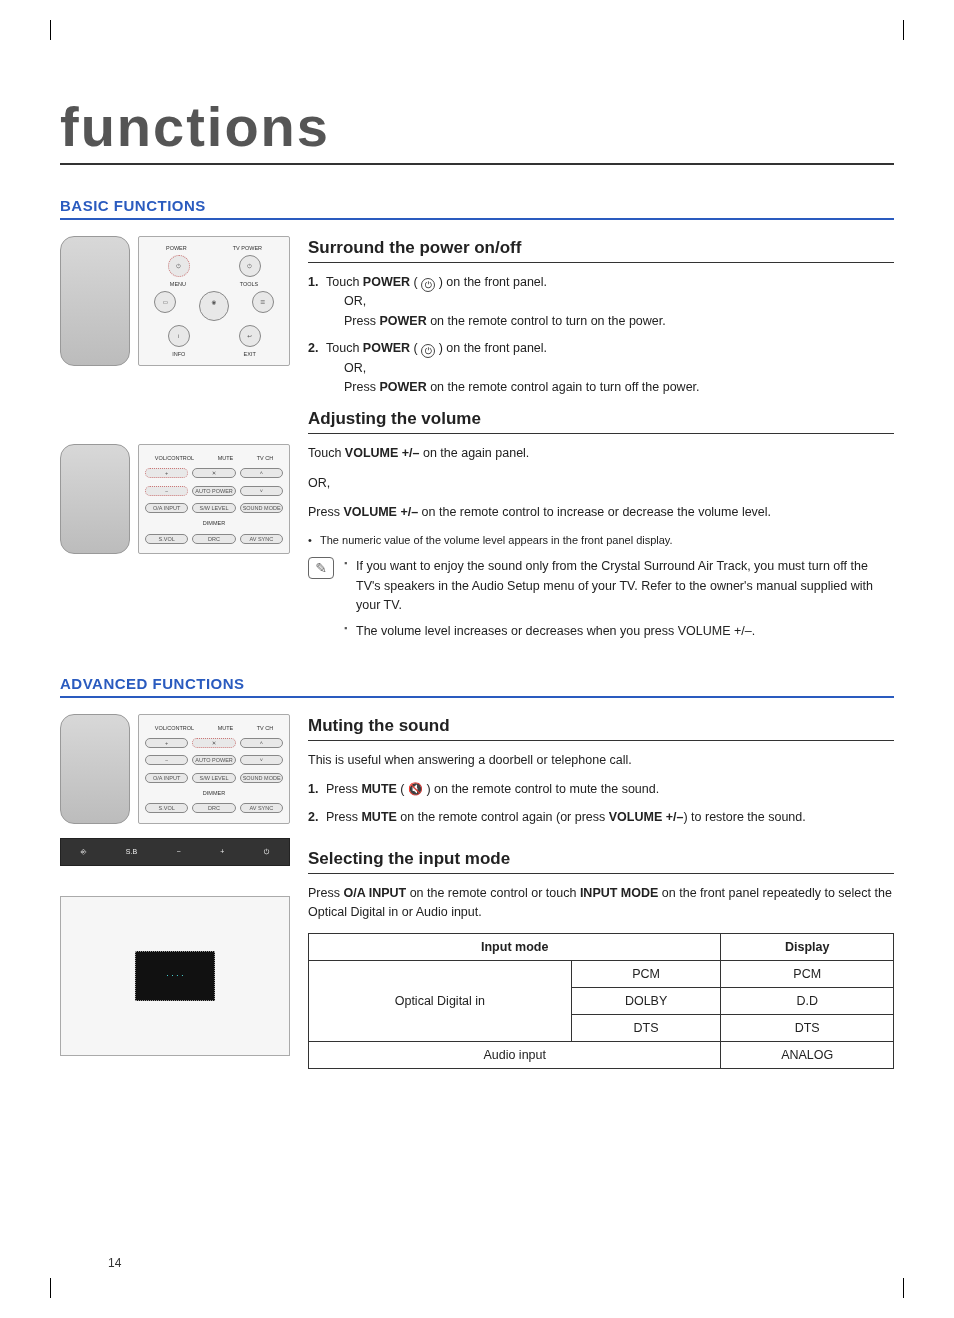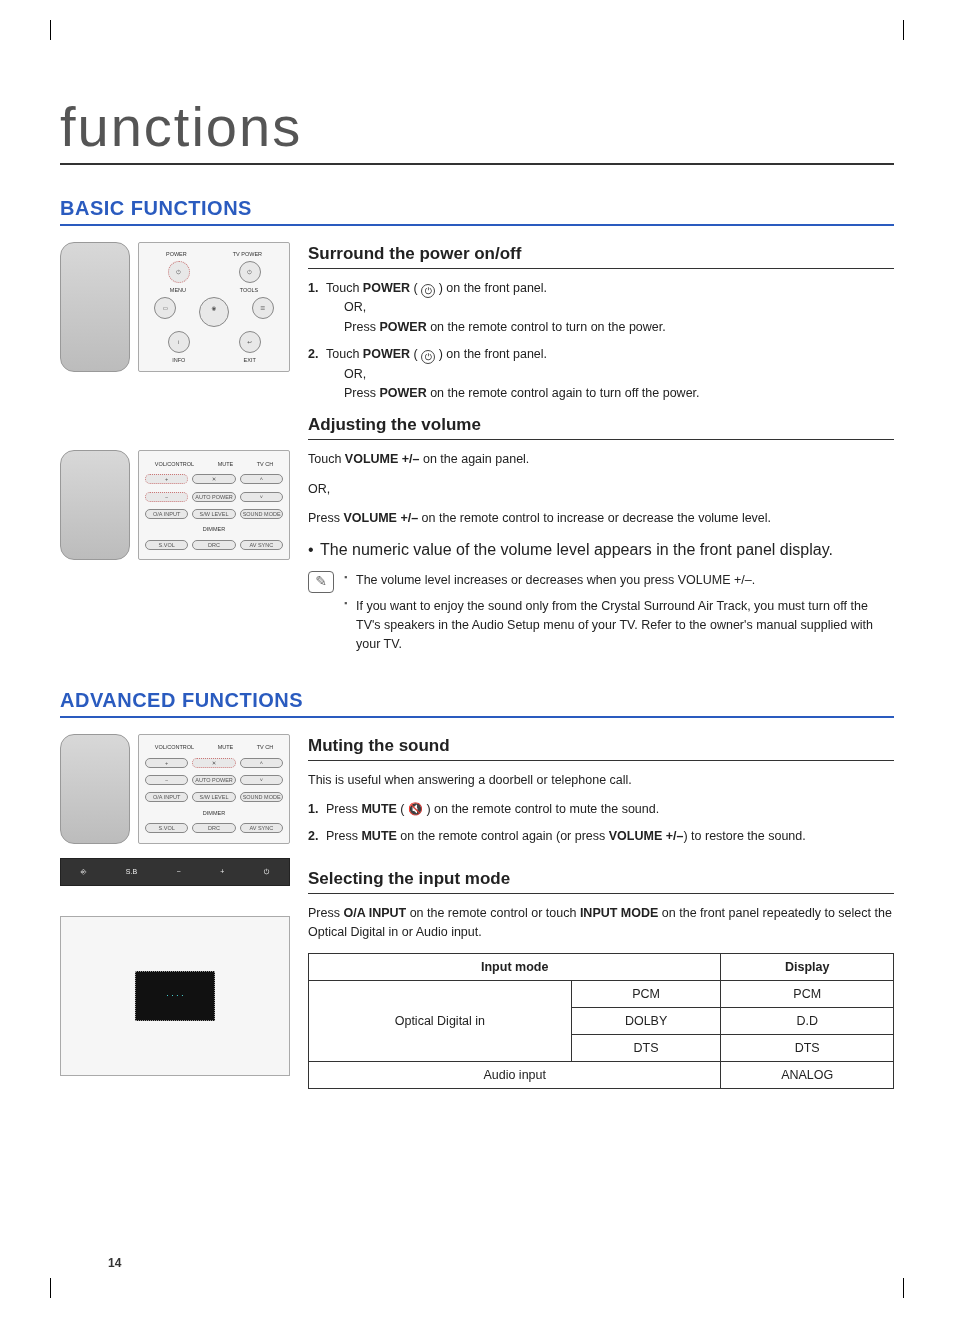--- a/index.html
+++ b/index.html
@@ -14,30 +14,30 @@
   }
   
   .crop-mark { position: absolute; background: #000; }
   .crop-top-left-v { top: 20px; left: 50px; width: 1px; height: 20px; }
   .crop-top-right-v { top: 20px; right: 50px; width: 1px; height: 20px; }
   .crop-bot-left-v { bottom: 20px; left: 50px; width: 1px; height: 20px; }
   .crop-bot-right-v { bottom: 20px; right: 50px; width: 1px; height: 20px; }
 
   .page-title {
     font-size: 56px;
-    font-weight: 400;
+    font-weight: 700;
     letter-spacing: 2px;
     color: #555;
     border-bottom: 2px solid #333;
     padding-bottom: 4px;
     margin-bottom: 32px;
     margin-top: 14px;
   }
   .section-heading {
-    font-size: 20px;
+    font-size: 15px;
     font-weight: bold;
     color: #2a5bbf;
     letter-spacing: 0.5px;
     border-bottom: 2px solid #2a5bbf;
     padding-bottom: 4px;
     margin-bottom: 16px;
     margin-top: 28px;
   }
   .content-row { display: flex; gap: 18px; }
   .image-col { width: 230px; flex-shrink: 0; display:flex; flex-direction:column; gap:14px; }
@@ -48,21 +48,21 @@
     border-bottom: 1px solid #333;
     padding-bottom: 4px;
     margin-bottom: 10px;
     margin-top: 2px;
   }
   .body-text { font-size: 12.5px; line-height: 1.55; margin-bottom: 10px; }
   .step { font-size: 12.5px; line-height: 1.55; margin-bottom: 8px; display:flex; gap:4px;}
   .step .num { font-weight: bold; min-width: 14px;}
   .step .body { flex:1; }
   .indent { padding-left: 18px; display:block;}
-  .bullet { font-size: 16px; line-height: 1.55; margin-bottom: 6px; padding-left: 12px; position:relative;}
+  .bullet { font-size: 11px; line-height: 1.55; margin-bottom: 6px; padding-left: 12px; position:relative;}
   .bullet::before { content:"•"; position:absolute; left:0; top:0;}
   .note-row { display:flex; gap:10px; margin-top:8px; font-size:12.5px; line-height:1.55;}
   .note-icon {
     width: 26px; height: 22px; border:1.5px solid #666; border-radius:4px;
     display:flex; align-items:center; justify-content:center;
     flex-shrink:0; color:#666; font-size:14px;
   }
   .note-list { flex:1; }
   .note-item { position:relative; padding-left:12px; margin-bottom:6px;}
   .note-item::before { content:"▪"; position:absolute; left:0; top:0; font-size:9px; color:#555;}
@@ -108,21 +108,21 @@
   }
   
   table.input-table {
     width:100%; border-collapse:collapse; font-size:12.5px; margin-top:10px;
   }
   table.input-table th, table.input-table td {
     border:1px solid #333; padding:6px 10px; text-align:center;
   }
   table.input-table th { font-weight:bold; background:#fff;}
   .page-num {
-    position:absolute; bottom:48px; left:108px; font-size:12px; font-weight:bold; color:#333;
+    position:absolute; bottom:48px; left:108px; font-size:12px; font-weight:normal; color:#333;
   }
 </style>
 </head>
 <body>
 
 <div class="crop-mark crop-top-left-v"></div>
 <div class="crop-mark crop-top-right-v"></div>
 <div class="crop-mark crop-bot-left-v"></div>
 <div class="crop-mark crop-bot-right-v"></div>
 
@@ -230,22 +230,22 @@
     </div>
     <div class="body-text">OR,</div>
     <div class="body-text">
       <span>Press </span><b>VOLUME +/–</b><span> on the remote control to increase or decrease the volume level.</span>
     </div>
     <div class="bullet">The numeric value of the volume level appears in the front panel display.</div>
 
     <div class="note-row">
       <div class="note-icon">✎</div>
       <div class="note-list">
+        <div class="note-item">If you want to enjoy the sound only from the Crystal Surround Air Track, you must turn off the TV's speakers in the Audio Setup menu of your TV. Refer to the owner's manual supplied with your TV.</div>
         <div class="note-item">The volume level increases or decreases when you press VOLUME +/–.</div>
-        <div class="note-item">If you want to enjoy the sound only from the Crystal Surround Air Track, you must turn off the TV's speakers in the Audio Setup menu of your TV. Refer to the owner's manual supplied with your TV.</div>
       </div>
     </div>
   </div>
 </div>
 
 <div class="section-heading">ADVANCED FUNCTIONS</div>
 
 <div class="content-row">
   <div class="image-col">
     <div class="image-pair">

